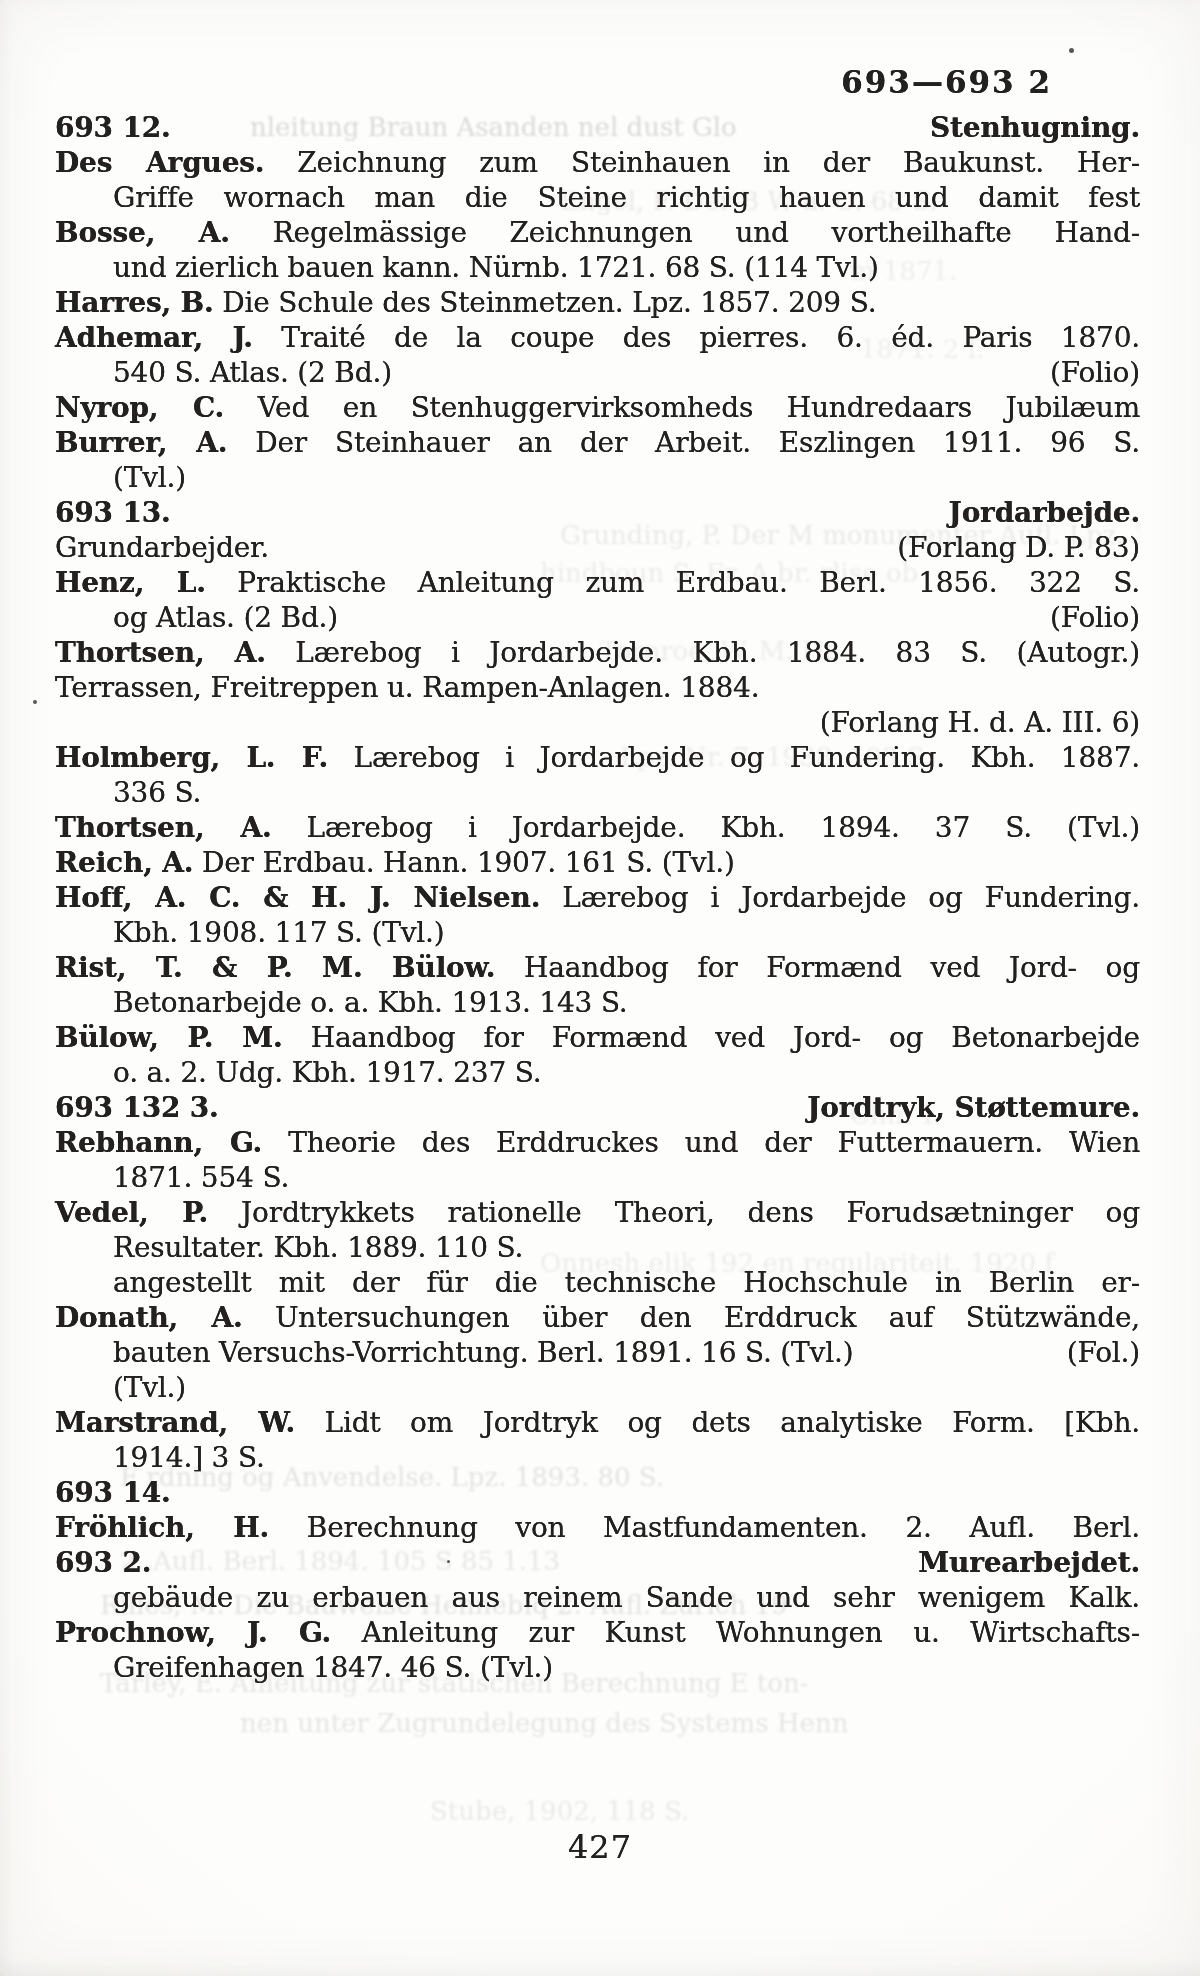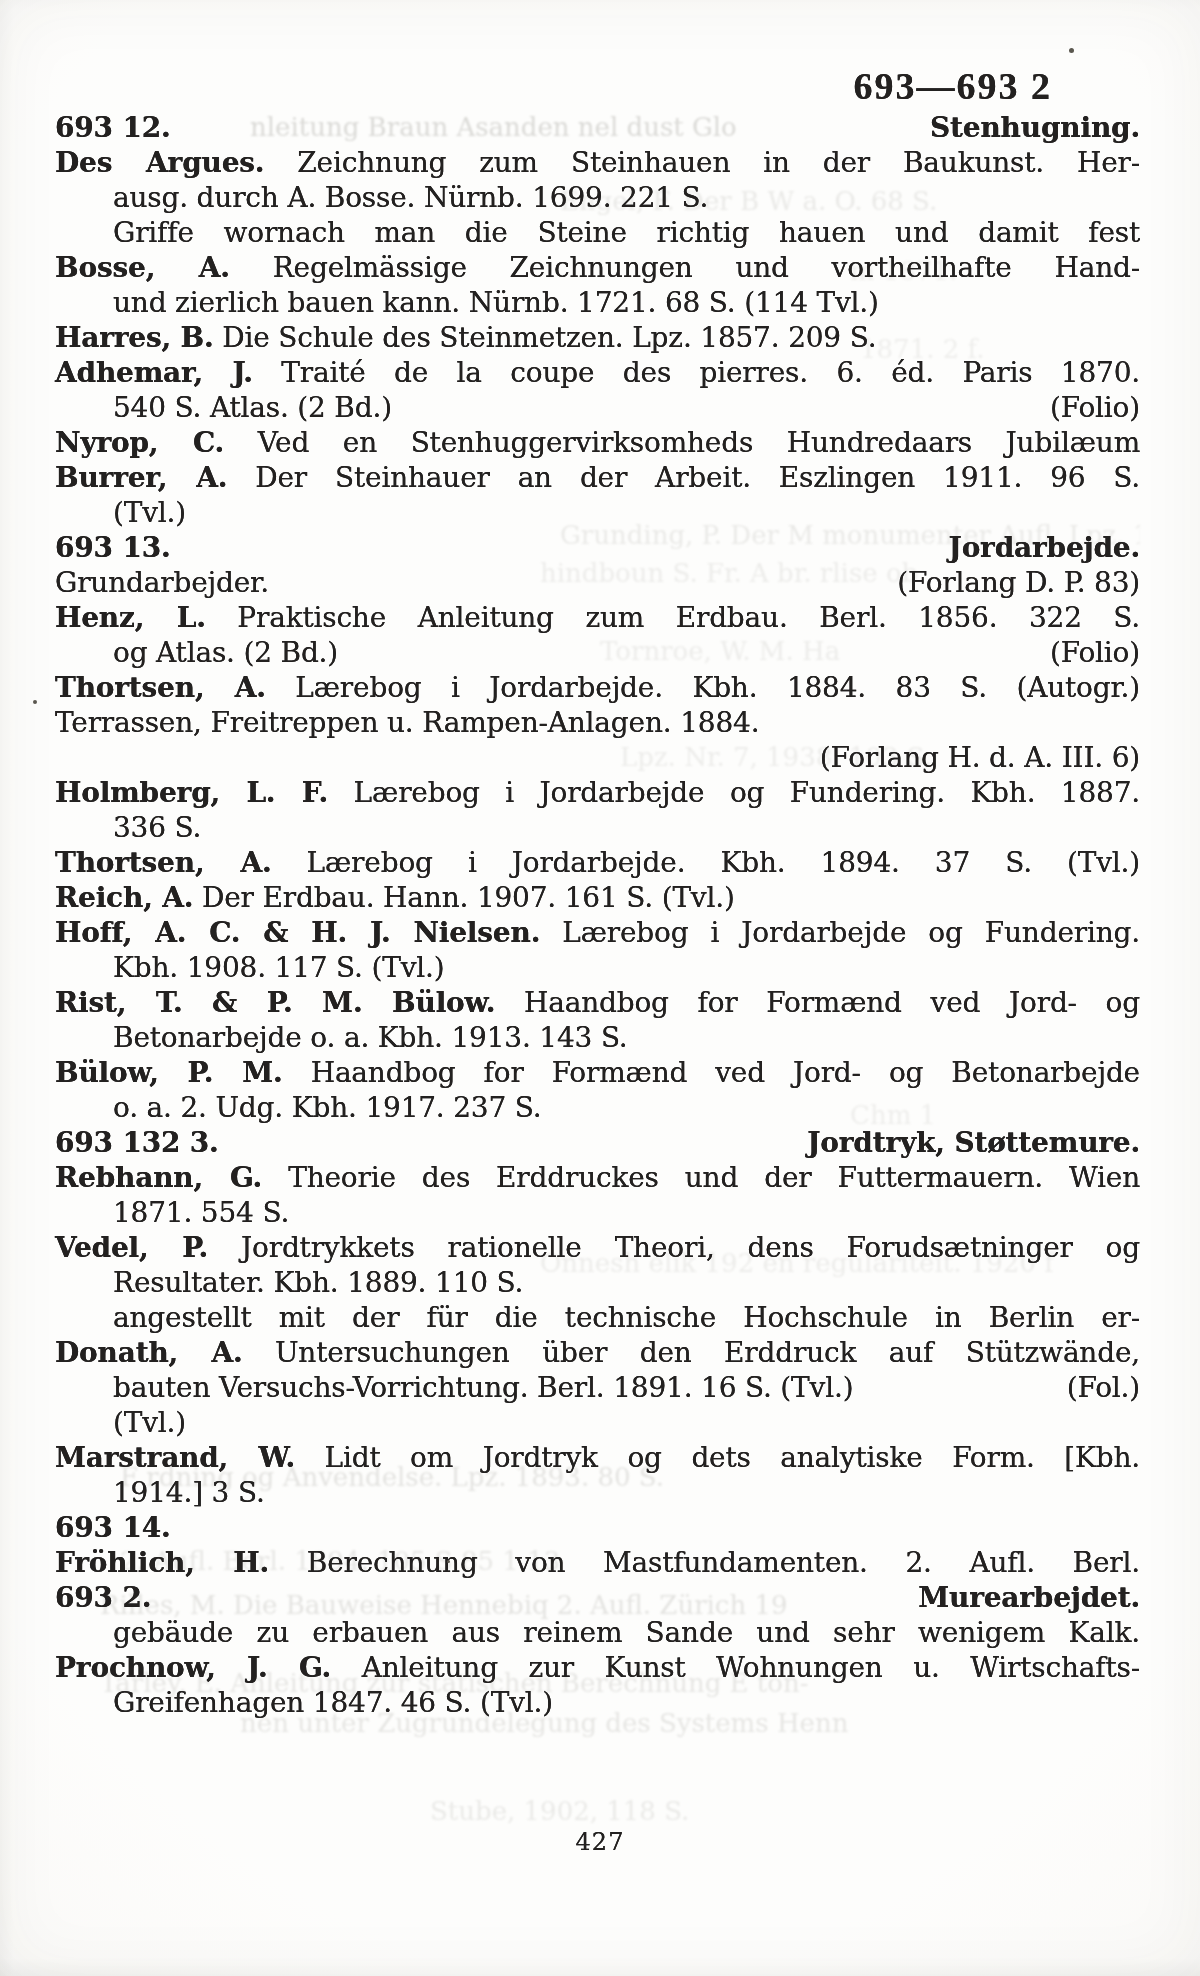--- a/index.html
+++ b/index.html
@@ -18,24 +18,23 @@
       linear-gradient(to right, rgba(0,0,0,0.045) 0, rgba(0,0,0,0) 14px),
       linear-gradient(to top, rgba(0,0,0,0.05) 0, rgba(0,0,0,0) 18px),
       linear-gradient(to bottom, rgba(0,0,0,0.02) 0, rgba(0,0,0,0) 10px),
       #fbfaf7;
     box-shadow: inset 0 0 70px rgba(60,55,40,0.05);
   }
   .running-header{
     position:absolute;
     top:64px; right:148px;
     font-weight:bold;
-    font-size:38px;
+    font-size:31px;
     letter-spacing:2px;
     text-shadow:0 0 0.5px currentColor;
-    font-family:Liberation Serif, serif;
   }
   .content{
     position:absolute;
     top:110px; left:55px; right:60px;
     z-index:2;
     font-size:28px;
     line-height:35px;
     letter-spacing:-0.2px;
     text-shadow:0 0 0.4px currentColor;
   }
@@ -43,21 +42,21 @@
   .line.ind{padding-left:58px;}
   .line.j{text-align:justify;text-align-last:justify;}
   .b{font-weight:bold;}
   .rt{float:right;}
   .sec-head{min-height:35px;font-weight:bold;}
   .sec-title{float:right;font-weight:bold;}
   .page-number{
     position:absolute;
     top:1828px; left:0; width:1200px;
     text-align:center;
-    font-size:24px;
+    font-size:32px;
     letter-spacing:1px;
     z-index:2;
     text-shadow:0 0 0.4px currentColor;
   }
   .ghost{
     position:absolute;
     z-index:1;
     font-size:26px;
     line-height:30px;
     color:#76746b;
@@ -75,21 +74,20 @@
 </style>
 </head>
 <body>
 
 <div class="page">
   <div class="running-header">693—693 2</div>
   <div class="content">
       <div class="sec-head"><span class="sec-title">Stenhugning.</span><span class="sec-code">693 12.</span></div>
       <div class="entry">
         <div class="line j"><span class="b">Des Argues.</span> Zeichnung zum Steinhauen in der Baukunst. Her-</div>
-        <div class="line ind">ausg. durch A. Bosse. Nürnb. 1699. 221 S.</div>
       </div>
       <div class="entry">
         <div class="line ind j">Griffe wornach man die Steine richtig hauen und damit fest</div>
         <div class="line j"><span class="b">Bosse, A.</span> Regelmässige Zeichnungen und vortheilhafte Hand-</div>
         <div class="line ind">und zierlich bauen kann. Nürnb. 1721. 68 S. (114 Tvl.)</div>
       </div>
       <div class="entry">
         <div class="line"><span class="b">Harres, B.</span> Die Schule des Steinmetzen. Lpz. 1857. 209 S.</div>
       </div>
       <div class="entry">

